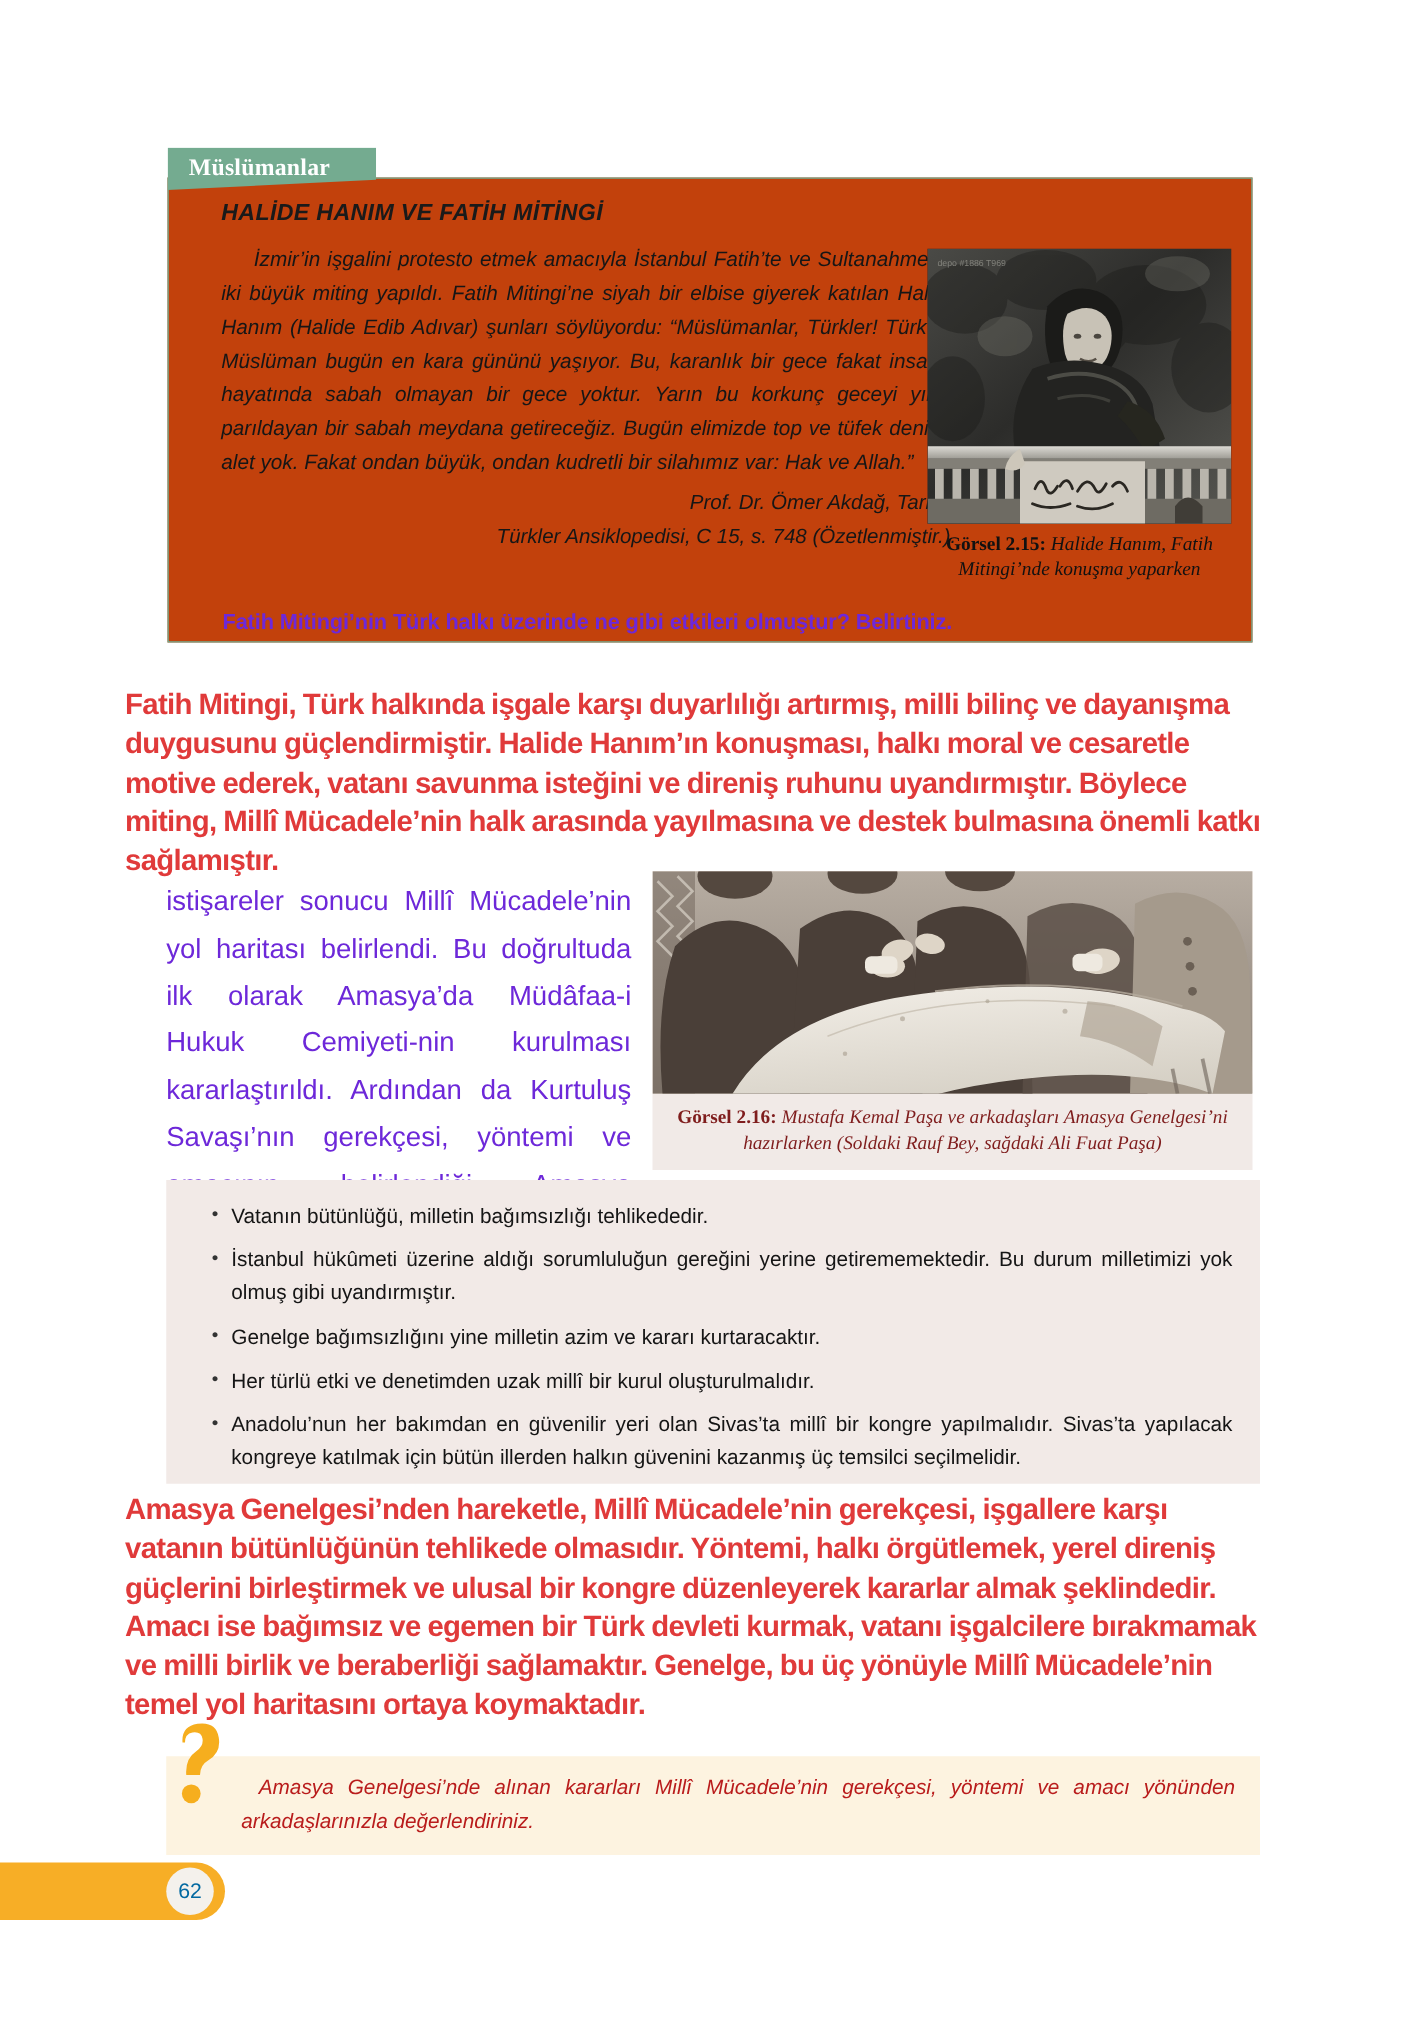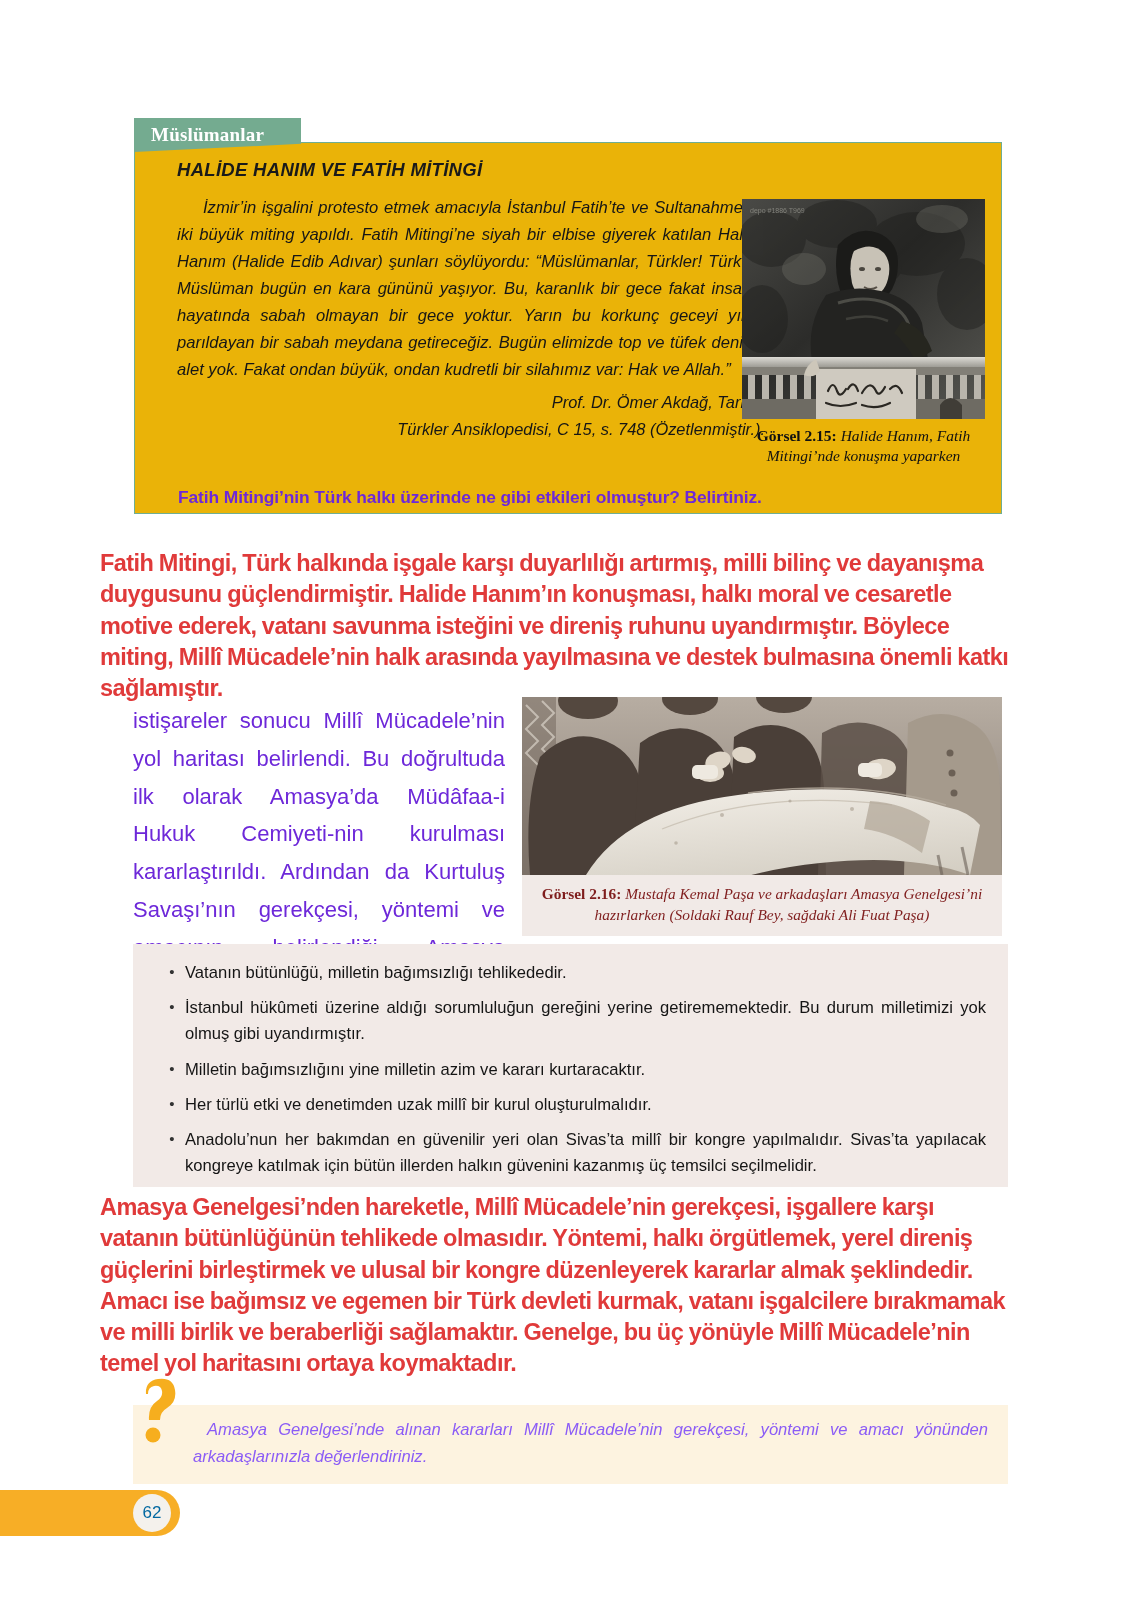--- a/index.html
+++ b/index.html
@@ -21,21 +21,21 @@
   }
 
   
   .activity-box {
     position: absolute;
     left: 134px;
     top: 142px;
     width: 868px;
     height: 372px;
     border: 1.5px solid #6fae93;
-    background: #eab308;
+    background: #c2410c;
   }
 
   .activity-tab {
     position: absolute;
     left: 134px;
     top: 118px;
     width: 167px;
     height: 34px;
     background: #74ab90;
     color: #ffffff;
@@ -211,21 +211,21 @@
     top: 1405px;
     width: 875px;
     height: 79px;
     background: #fdf3e0;
     padding: 12px 20px 10px 60px;
   }
   .discuss-text {
     font-size: 16.6px;
     font-style: italic;
     line-height: 1.6;
-    color: #8b5cf6;
+    color: #b91c1c;
     text-align: justify;
     text-indent: 14px;
   }
   .qmark-icon {
     position: absolute;
     left: 139px;
     top: 1378px;
     width: 38px;
     height: 66px;
     z-index: 3;
@@ -455,21 +455,21 @@
     <div class="bullet-item">
       <span class="bullet-dot">•</span>
       <span class="bullet-text">Vatanın bütünlüğü, milletin bağımsızlığı tehlikededir.</span>
     </div>
     <div class="bullet-item">
       <span class="bullet-dot">•</span>
       <span class="bullet-text">İstanbul hükûmeti üzerine aldığı sorumluluğun gereğini yerine getirememektedir. Bu durum milletimizi yok olmuş gibi uyandırmıştır.</span>
     </div>
     <div class="bullet-item">
       <span class="bullet-dot">•</span>
-      <span class="bullet-text">Milletin bağımsızlığını yine milletin azim ve kararı kurtaracaktır.</span>
+      <span class="bullet-text">Genelge bağımsızlığını yine milletin azim ve kararı kurtaracaktır.</span>
     </div>
     <div class="bullet-item">
       <span class="bullet-dot">•</span>
       <span class="bullet-text">Her türlü etki ve denetimden uzak millî bir kurul oluşturulmalıdır.</span>
     </div>
     <div class="bullet-item">
       <span class="bullet-dot">•</span>
       <span class="bullet-text">Anadolu’nun her bakımdan en güvenilir yeri olan Sivas’ta millî bir kongre yapılmalıdır. Sivas’ta yapılacak kongreye katılmak için bütün illerden halkın güvenini kazanmış üç temsilci seçilmelidir.</span>
     </div>
   </div>

